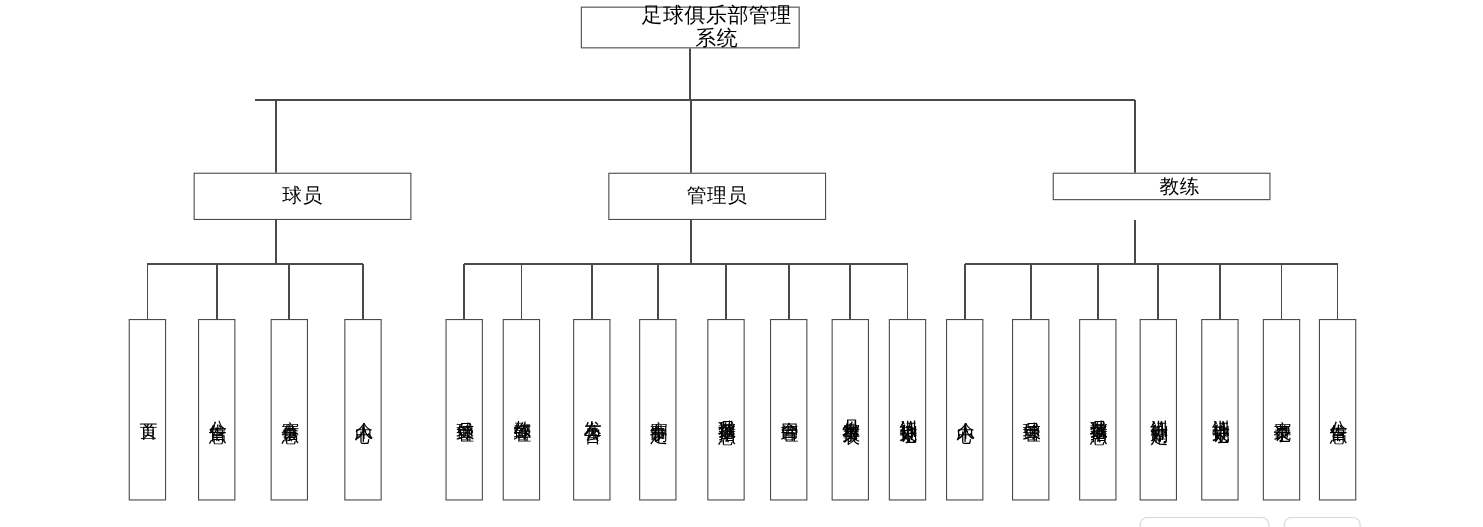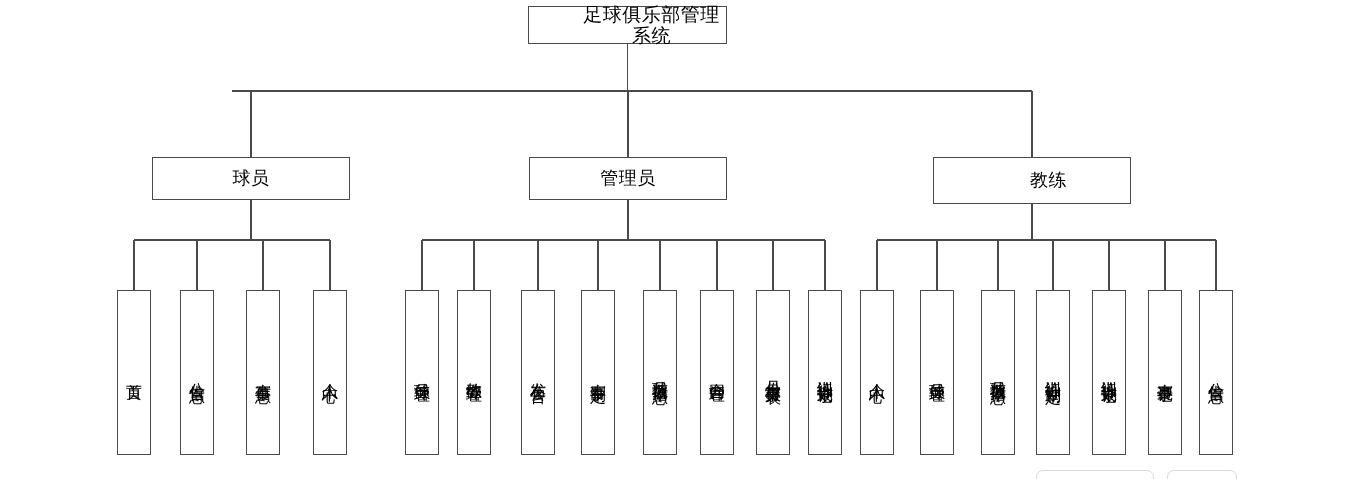--- a/index.html
+++ b/index.html
@@ -37,20 +37,21 @@
     text-align: center;
     line-height: 1.12;
   }
   .node.root {
     font-size: 19px;
     letter-spacing: 0.5px;
   }
   .node.level2 {
     font-size: 18px;
     letter-spacing: 0.5px;
+    margin-left: 24px;
   }
   .node.leaf {
     font-size: 16px;
     writing-mode: vertical-rl;
     text-orientation: upright;
     letter-spacing: 1.5px;
     padding: 4px 0;
   }
   .leaf-label {
     display: block;
@@ -106,21 +107,21 @@
   <div class="node root" style="left: 528px; top: 6px; width: 199px; height: 38px; padding-left: 48px;">
     <span>足球俱乐部管理系统</span>
   </div>
 
   <div class="node level2" style="left: 152px; top: 157px; width: 198px; height: 43px;">
     <span>球员</span>
   </div>
   <div class="node level2" style="left: 529px; top: 157px; width: 198px; height: 43px;">
     <span>管理员</span>
   </div>
-  <div class="node level2" style="left: 933px; top: 157px; width: 198px; height: 47px; padding-left: 33px;">
+  <div class="node level2" style="left: 933px; top: 157px; width: 198px; height: 25px; padding-left: 33px;">
     <span>教练</span>
   </div>
 
   <div id="leaf-layer">
       <div class="node leaf" style="left: 117px; top: 290px; width: 34px; height: 165px;">
         <span class="leaf-label">首页</span>
       </div>
       <div class="node leaf" style="left: 180px; top: 290px; width: 34px; height: 165px;">
         <span class="leaf-label">公告信息</span>
       </div>

